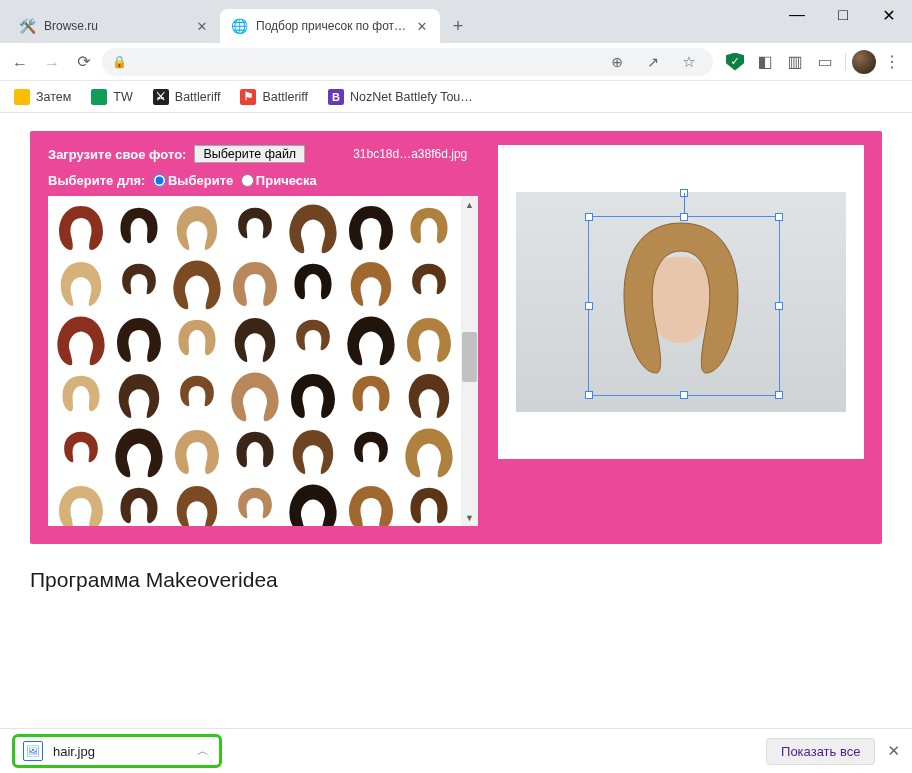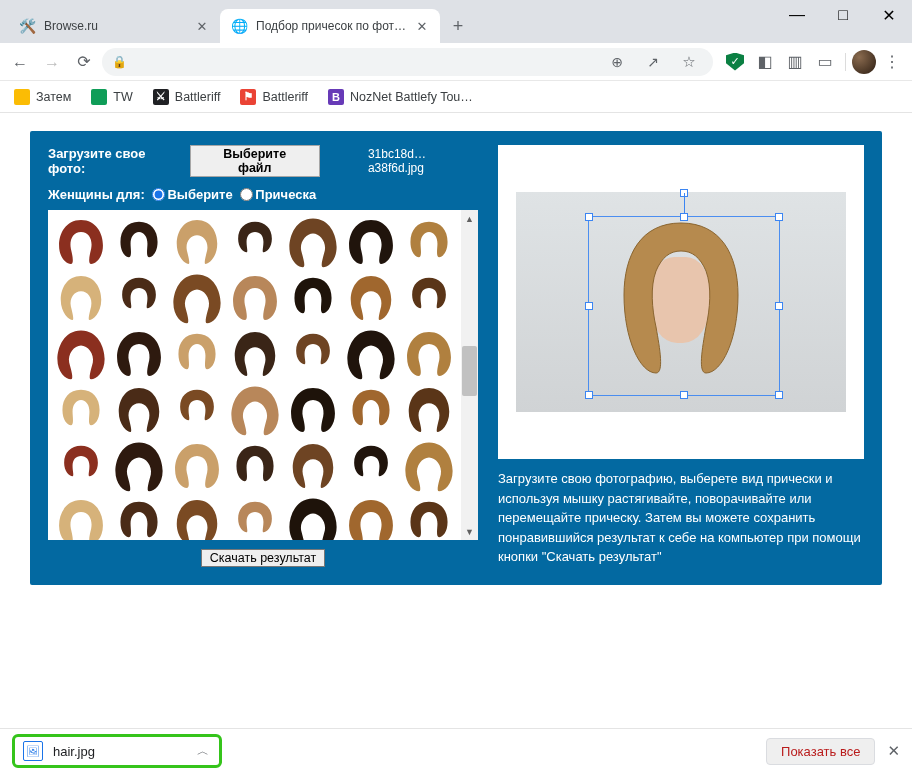--- a/index.html
+++ b/index.html
@@ -25,26 +25,26 @@
 .right-icons { display:flex; align-items:center; gap:2px; padding-left:4px; }
 .avatar { width:24px; height:24px; border-radius:50%; background: radial-gradient(circle at 30% 30%, #8a6b4f, #2c1d12); }
 
 
 .bookmarks { height: 32px; background:#fff; display:flex; align-items:center; gap:4px; padding: 0 6px; border-bottom: 1px solid #e4e4e4; font-size:12.5px; color:#3c4043; }
 .bm { display:flex; align-items:center; gap:6px; padding:4px 8px; border-radius:4px; }
 .bm .bmicon { width:16px; height:16px; border-radius:2px; display:flex;align-items:center;justify-content:center; font-size:11px; font-weight:bold; color:#fff;}
 
 
 .page { height: calc(773px - 43px - 38px - 32px - 45px); overflow: hidden; padding: 18px 30px 0 30px; background:#fff; }
-.widget { background:#0369a1; border-radius:2px; padding:14px 18px 18px 18px; display:flex; gap:20px; position:relative; }
+.widget { background:#ec4899; border-radius:2px; padding:14px 18px 18px 18px; display:flex; gap:20px; position:relative; }
 .leftcol { width:430px; }
 .rightcol { width:380px; }
 
 .uploadrow { display:flex; align-items:center; gap:8px; font-size:13px; color:#fff; margin-bottom:10px; }
-.filebtn { background:#efefef; border:1px solid #a6a6a6; padding:1px 16px; font-size:12.5px; color:#000;font-weight:bold; }
+.filebtn { background:#efefef; border:1px solid #a6a6a6; padding:1px 8px; font-size:12.5px; color:#000; }
 .filename { font-size:12px; color:#fff;margin-left:40px; }
 
 .genderrow { font-size:13px; color:#fff; font-weight:bold; display:flex; align-items:center; gap:2px; margin-bottom:8px; }
 .genderrow input[type=radio]{ accent-color:#1a73e8; }
 
 .hairgrid-wrap { background:#fff; height:330px; position:relative; display:flex; }
 .hairgrid { flex:1; padding:6px; display:grid; grid-template-columns: repeat(7, 1fr); gap:4px; overflow:hidden; }
 .hair { width:54px; height:52px; }
 .hair svg { width:100%; height:100%; }
 .vscroll { width:17px; background:#f1f1f1; position:relative; }
@@ -65,21 +65,21 @@
 .instructions { color:#fff; font-size:13px; line-height:1.5; margin-top:10px; }
 
 .section-h2 { font-size:21px; color:#1b1b1b; margin-top:24px; font-weight:400; }
 .cutoff { color:#6d6d6d; font-size:13px; margin-top:10px; height:6px; overflow:hidden; }
 
 
 .dlshelf { position:absolute; bottom:0; left:0; right:0; height:45px; background:#fff; border-top:1px solid #e4e4e4; display:flex; align-items:center; padding:0 12px; }
 .dlitem { border:3px solid #35c41b; border-radius:6px; height:34px; display:flex; align-items:center; gap:10px; padding:0 10px 0 8px; font-size:13px; color:#202124; width:210px; }
 .dlitem .dlicon { width:20px; height:20px; border:1px solid #1a73e8; border-radius:2px; display:flex;align-items:center;justify-content:center;font-size:11px;color:#1a73e8; }
 .dlitem .chev { color:#5f6368; font-size:12px; }
-.showall { margin-left:auto; border:1px solid #dadce0; border-radius:4px; padding:5px 14px; font-size:13px; color:#b91c1c; }
+.showall { margin-left:auto; border:1px solid #dadce0; border-radius:4px; padding:5px 14px; font-size:13px; color:#4c1d95; }
 .dlshelf .close { margin-left:12px; color:#5f6368; font-size:15px; }
 
 .sep { width:1px; height:18px; background:#dcdcdc; margin:0 4px; }
 
 
 .shield { width:18px; height:18px; background:#0b8043; clip-path: polygon(50% 0,100% 15%,100% 60%,50% 100%,0 60%,0 15%); display:flex;align-items:center;justify-content:center;color:#fff;font-size:11px;}
 </style>
 </head>
 <body>
 
@@ -153,21 +153,21 @@
 <div class="page">
   <div class="widget">
 
     <div class="leftcol">
       <div class="uploadrow">
         <b>Загрузите свое фото:</b>
         <button class="filebtn">Выберите файл</button>
         <span class="filename">31bc18d…a38f6d.jpg</span>
       </div>
       <div class="genderrow">
-        <span>Женщины для:</span>
+        <span>Выберите для:</span>
         &nbsp;<input type="radio" checked="" style="">
         <span>Выберите</span>
         &nbsp;<input type="radio" style="">
         <span>Прическа</span>
       </div>
 
       <div class="hairgrid-wrap">
         <div class="hairgrid" id="hairgrid">
             <div class="hair"><svg viewBox="0 0 64 60">
                 <path d="M32 4C14 4 6 20 6 34c0 14 8 22 14 22 4 0 2-10 0-18-2-10 2-20 12-20s14 10 12 20c-2 8-4 18 0 18 6 0 14-8 14-22C58 20 50 4 32 4z" fill="#8b2f1f"></path>
@@ -296,23 +296,20 @@
                 <path d="M32 6C18 6 10 16 10 30c0 12 6 18 10 18 4 0 2-10 2-16 0-8 4-14 10-14s10 6 10 14c0 6-2 16 2 16 4 0 10-6 10-18C54 16 46 6 32 6z" fill="#5a3518"></path>
               </svg></div>
           </div>
         <div class="vscroll">
           <div class="arr up">▲</div>
           <div class="thumb"></div>
           <div class="arr dn">▼</div>
         </div>
       </div>
 
-      <div class="downloadrow">
-        <button class="dlbtn">Скачать результат</button>
-      </div>
     </div>
 
     <div class="rightcol">
       <div class="preview">
         <div class="photo">
           <div class="face">
             <div class="skin"></div>
             <svg class="hairshape" viewBox="0 0 130 160">
               <path d="M65 6 C25 6 8 38 8 78 C8 122 24 156 40 156 C48 156 44 132 40 110 C36 92 34 70 40 54 C46 40 54 34 65 34 C76 34 84 40 90 54 C96 70 94 92 90 110 C86 132 82 156 90 156 C106 156 122 122 122 78 C122 38 105 6 65 6 Z" fill="#b68a4e"></path>
               <path d="M65 6 C25 6 8 38 8 78 C8 122 24 156 40 156 C48 156 44 132 40 110 C36 92 34 70 40 54 C46 40 54 34 65 34 C76 34 84 40 90 54 C96 70 94 92 90 110 C86 132 82 156 90 156 C106 156 122 122 122 78 C122 38 105 6 65 6 Z" fill="none" stroke="#8a6530" stroke-width="1"></path>
@@ -326,24 +323,24 @@
             <div class="handle" style="right:-4px;bottom:-4px"></div>
             <div class="handle" style="left:calc(50% - 4px);top:-4px"></div>
             <div class="handle" style="left:calc(50% - 4px);bottom:-4px"></div>
             <div class="handle" style="left:-4px;top:calc(50% - 4px)"></div>
             <div class="handle" style="right:-4px;top:calc(50% - 4px)"></div>
             <div class="handle" style="left:calc(50% - 4px);top:-28px"></div>
             <div style="position:absolute;left:50%;top:-24px;width:1px;height:20px;background:#3b85f2"></div>
           </div>
         </div>
       </div>
-      <div class="instructions">Загрузите свою фотографию, выберете вид прически и используя мышку растягивайте, поворачивайте или перемещайте прическу. Затем вы можете сохранить понравившийся результат к себе на компьютер при помощи кнопки "Скачать результат"</div>
     </div>
   </div>
 
+  <h2 class="section-h2">Программа Makeoveridea</h2>
   <div class="cutoff"></div>
 </div>
 
 <div class="dlshelf">
   <div class="dlitem">
     <span class="dlicon">🖼</span>
     <span style="flex:1">hair.jpg</span>
     <span class="chev">︿</span>
   </div>
   <button class="showall">Показать все</button>

